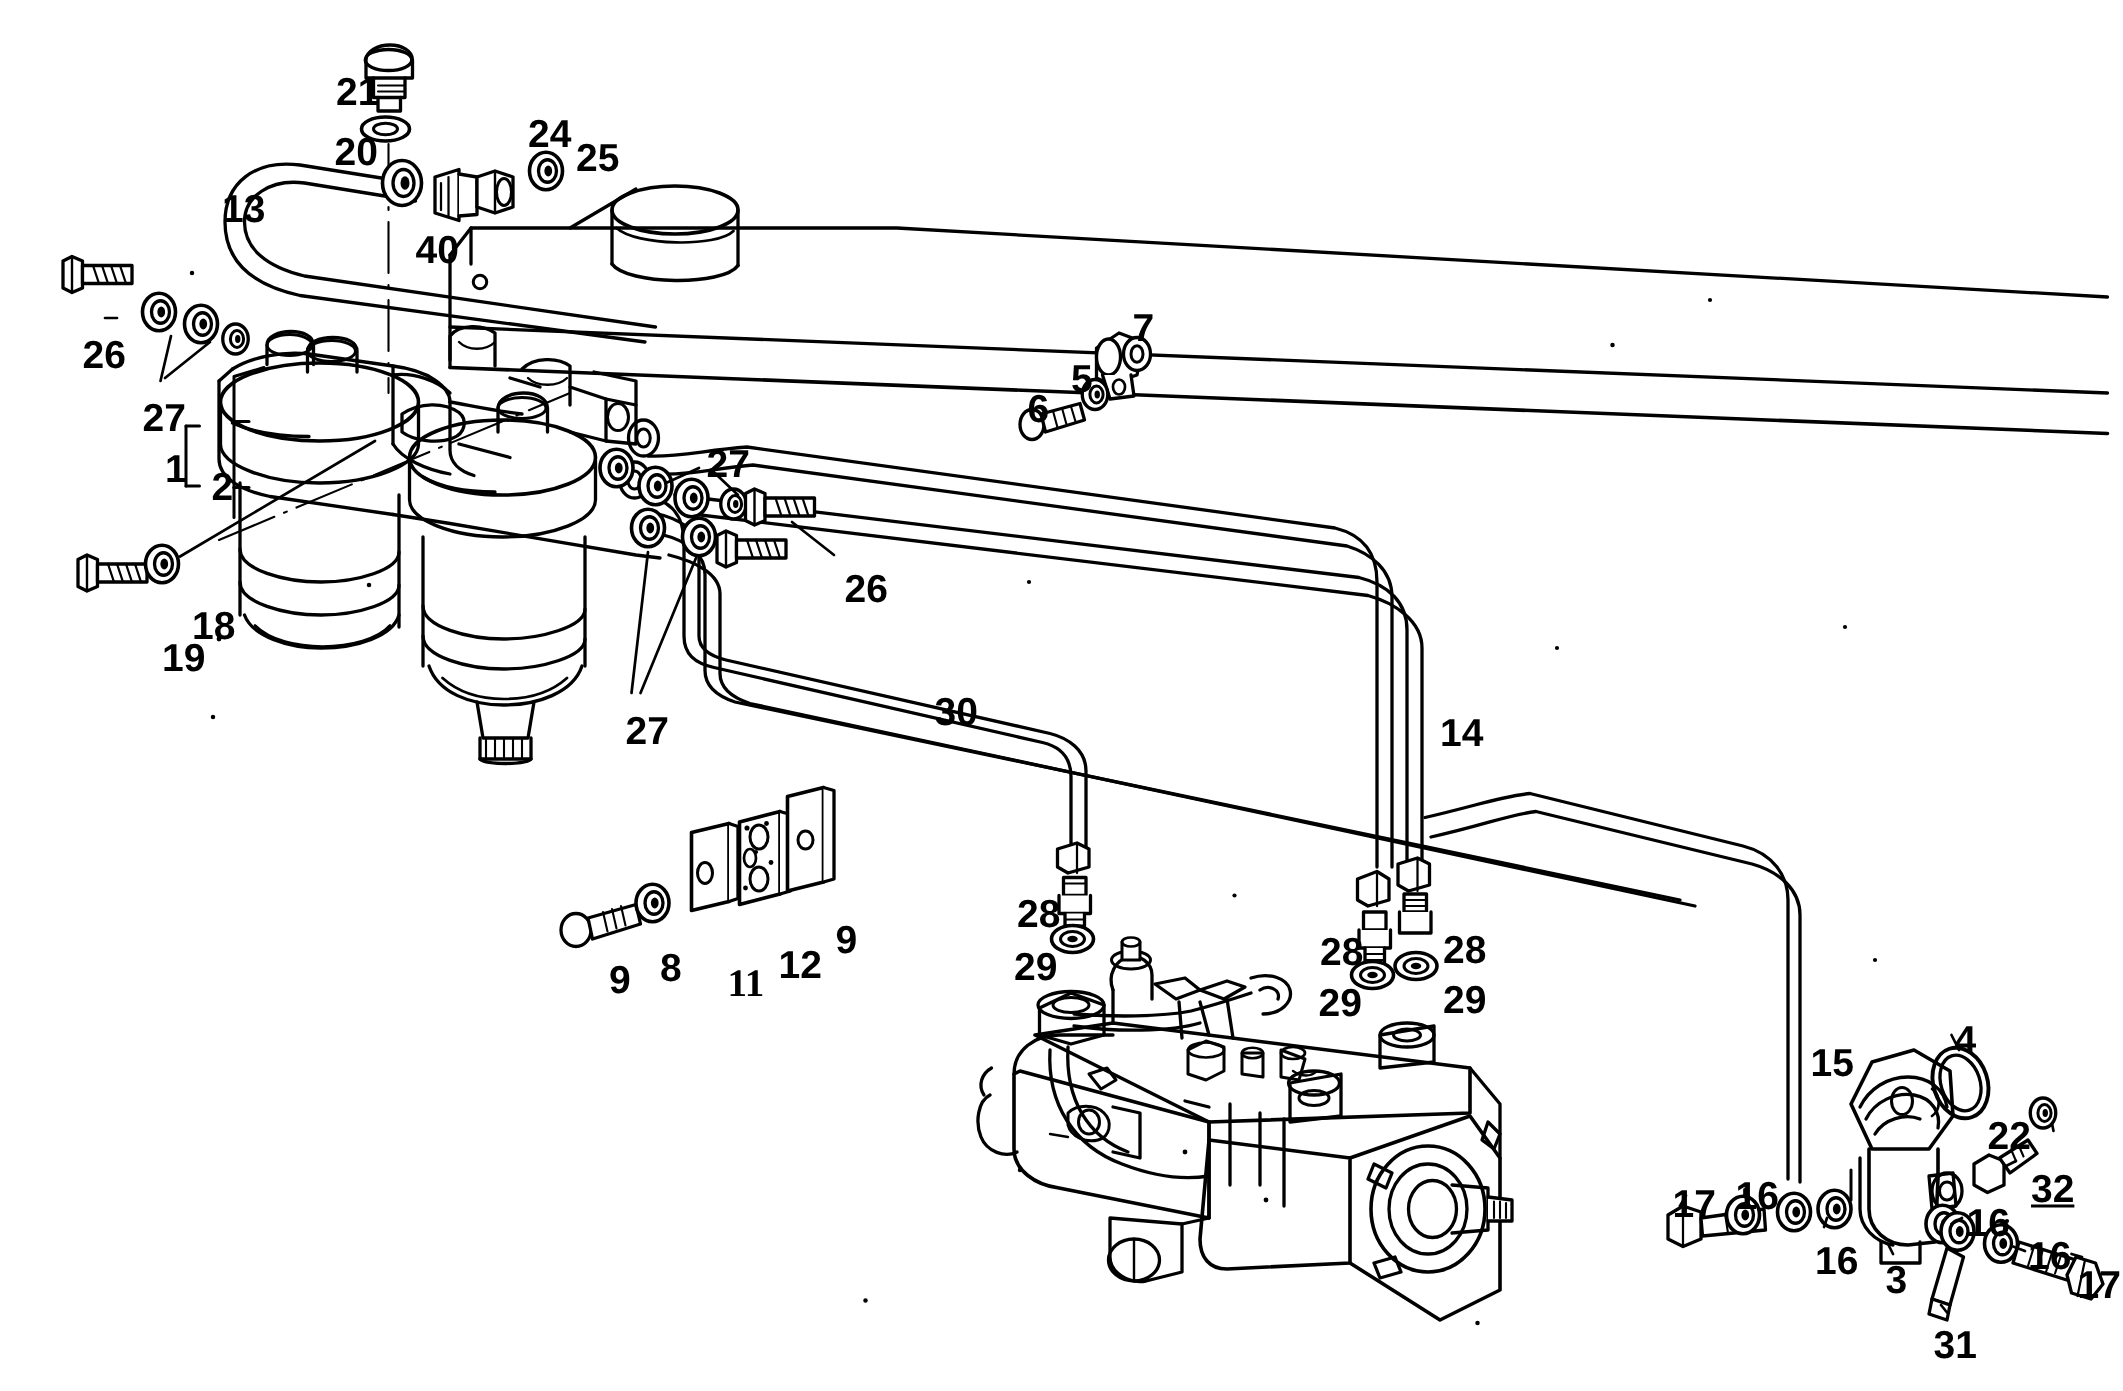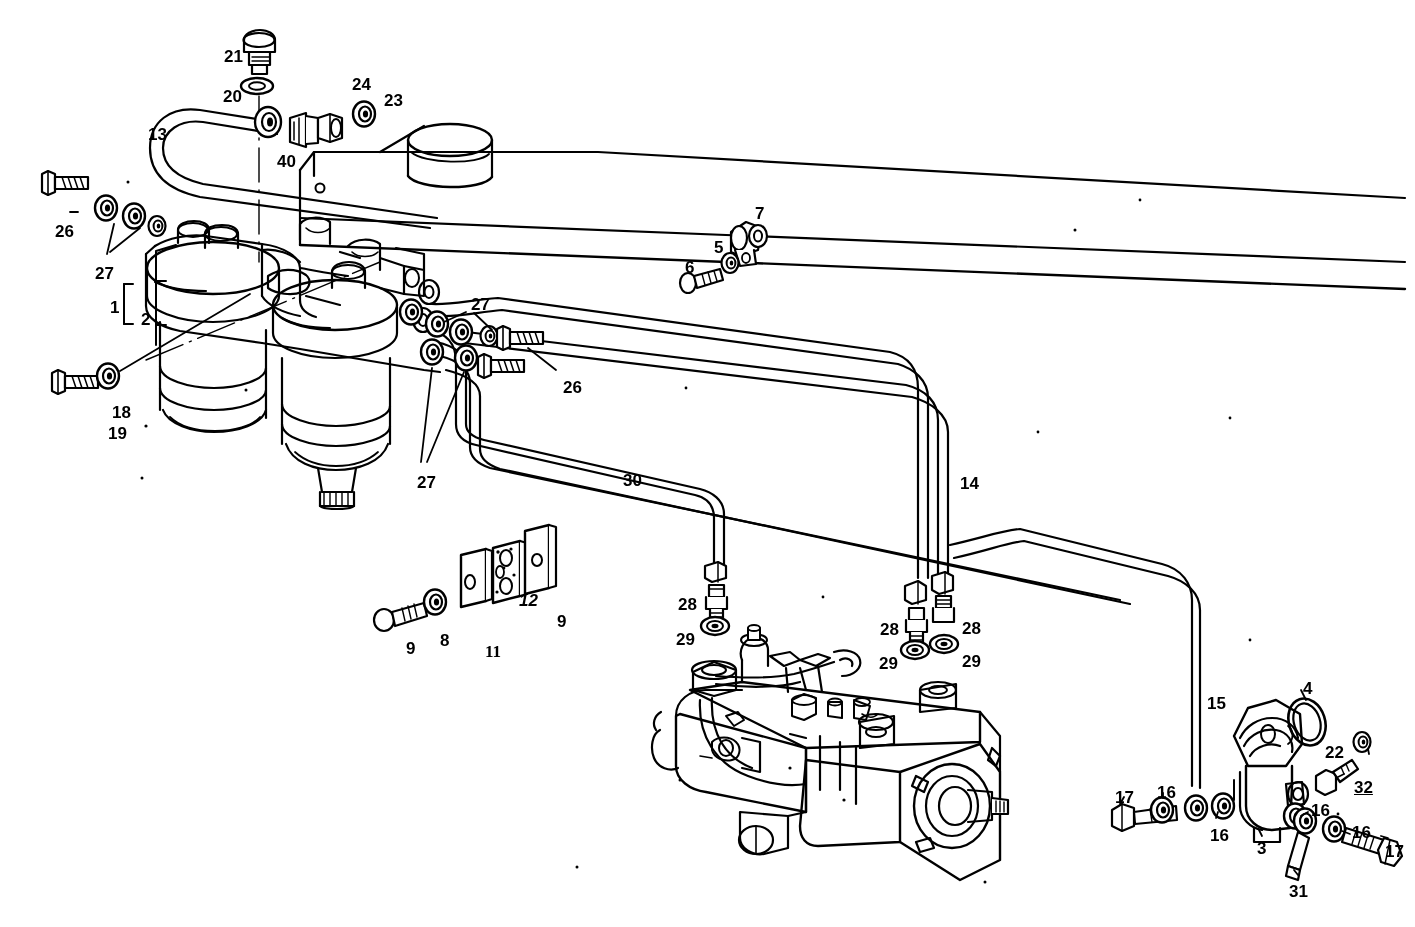--- a/index.html
+++ b/index.html
@@ -8,21 +8,21 @@
     width:1415px;height:927px;
     background:#ffffff;
     overflow:hidden;
     font-family:"Liberation Sans", sans-serif;
   }
   #art{position:absolute;left:0;top:0;width:1415px;height:927px;}
   .lbl{
     position:absolute;
     font-family:"Liberation Sans", sans-serif;
     font-weight:bold;
-    font-size:17px;
+    font-size:26px;
     color:#000;
     line-height:1;
     white-space:nowrap;
     user-select:none;
   }
 </style>
 </head>
 <body>
 
 <div id="stage">
@@ -566,46 +566,46 @@
 <div class="lbl" style="left:141px;top:311px;">2</div>
 <div class="lbl" style="left:1257px;top:840px;">3</div>
 <div class="lbl" style="left:1303px;top:680px;">4</div>
 <div class="lbl" style="left:714px;top:239px;">5</div>
 <div class="lbl" style="left:685px;top:259px;">6</div>
 <div class="lbl" style="left:755px;top:205px;">7</div>
 <div class="lbl" style="left:440px;top:632px;">8</div>
 <div class="lbl" style="left:406px;top:640px;">9</div>
 <div class="lbl" style="left:557px;top:613px;">9</div>
 <div class="lbl" style="left:485px;top:643px;font-family:Liberation Serif, serif;">11</div>
-<div class="lbl" style="left:519px;top:592px;font-style:italic;">12</div>
+<div class="lbl" style="left:519px;top:630px;">12</div>
 <div class="lbl" style="left:148px;top:110px;margin-top:16px;">13</div>
 <div class="lbl" style="left:960px;top:475px;">14</div>
 <div class="lbl" style="left:1207px;top:695px;">15</div>
 <div class="lbl" style="left:1157px;top:784px;">16</div>
 <div class="lbl" style="left:1210px;top:827px;">16</div>
 <div class="lbl" style="left:1311px;top:802px;">16</div>
 <div class="lbl" style="left:1352px;top:824px;">16</div>
 <div class="lbl" style="left:1115px;top:789px;">17</div>
 <div class="lbl" style="left:1385px;top:843px;">17</div>
-<div class="lbl" style="left:112px;top:404px;">18</div>
+<div class="lbl" style="left:128px;top:404px;">18</div>
 <div class="lbl" style="left:108px;top:425px;">19</div>
 <div class="lbl" style="left:223px;top:88px;">20</div>
 <div class="lbl" style="left:224px;top:48px;">21</div>
 <div class="lbl" style="left:1325px;top:744px;">22</div>
-<div class="lbl" style="left:384px;top:92px;">23</div>
+<div class="lbl" style="left:384px;top:92px;">25</div>
 <div class="lbl" style="left:352px;top:76px;">24</div>
 <div class="lbl" style="left:277px;top:153px;">40</div>
 <div class="lbl" style="left:55px;top:223px;">26</div>
 <div class="lbl" style="left:563px;top:379px;">26</div>
 <div class="lbl" style="left:95px;top:265px;">27</div>
 <div class="lbl" style="left:471px;top:296px;">27</div>
 <div class="lbl" style="left:417px;top:474px;">27</div>
 <div class="lbl" style="left:678px;top:596px;">28</div>
 <div class="lbl" style="left:880px;top:621px;">28</div>
 <div class="lbl" style="left:962px;top:620px;">28</div>
 <div class="lbl" style="left:676px;top:631px;">29</div>
 <div class="lbl" style="left:879px;top:655px;">29</div>
 <div class="lbl" style="left:962px;top:653px;">29</div>
-<div class="lbl" style="left:623px;top:461px;margin-top:11px;">30</div>
+<div class="lbl" style="left:623px;top:461px;">30</div>
 <div class="lbl" style="left:1289px;top:883px;">31</div>
 <div class="lbl" style="left:1354px;top:779px;text-decoration:underline;">32</div>
 
 </div>
 
 </body></html>

